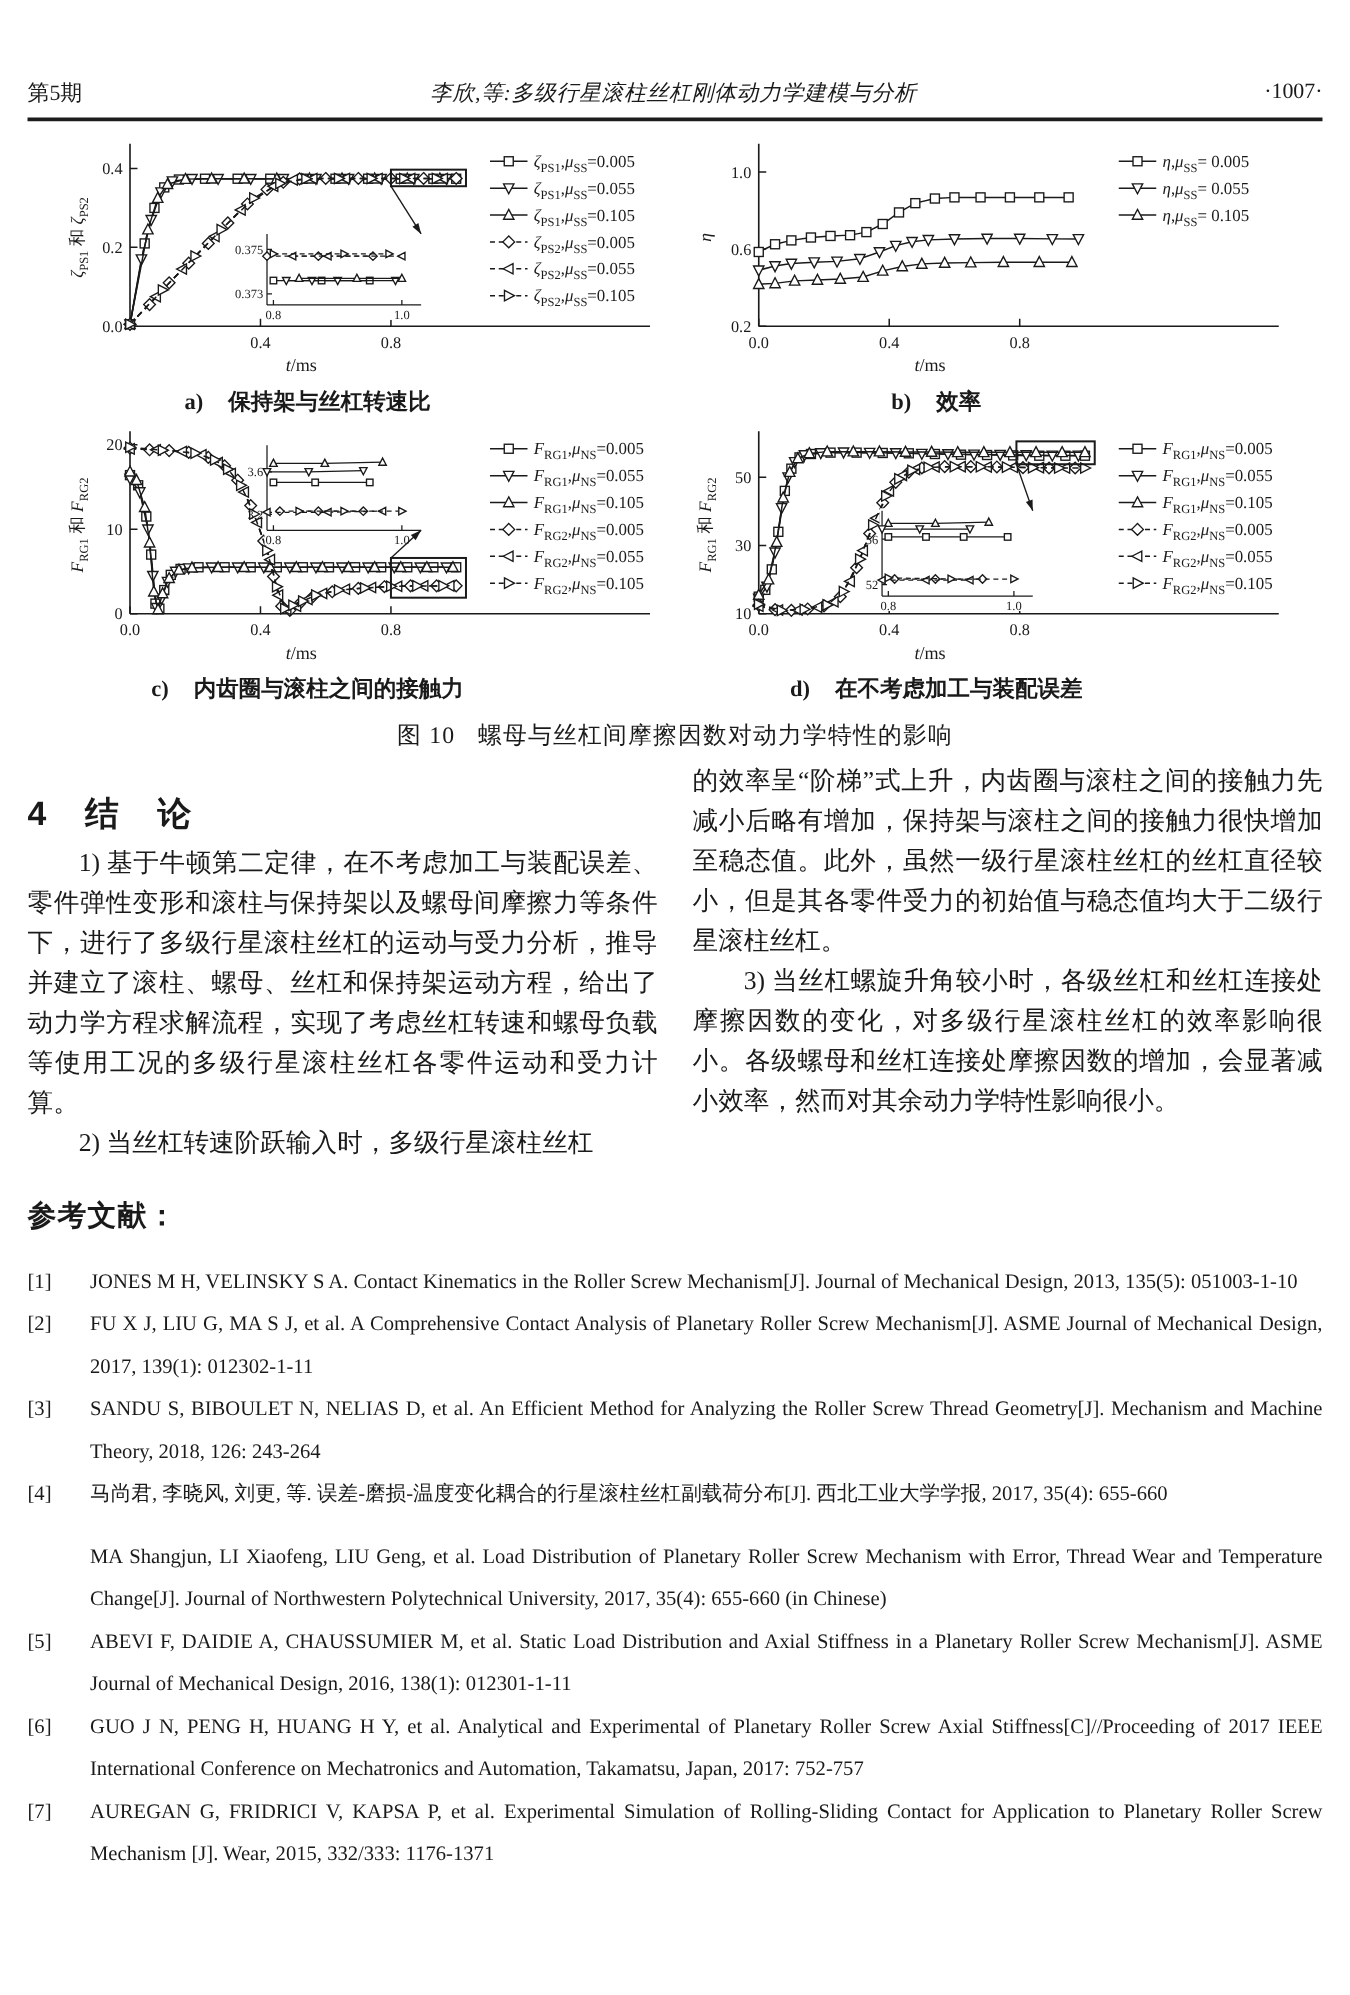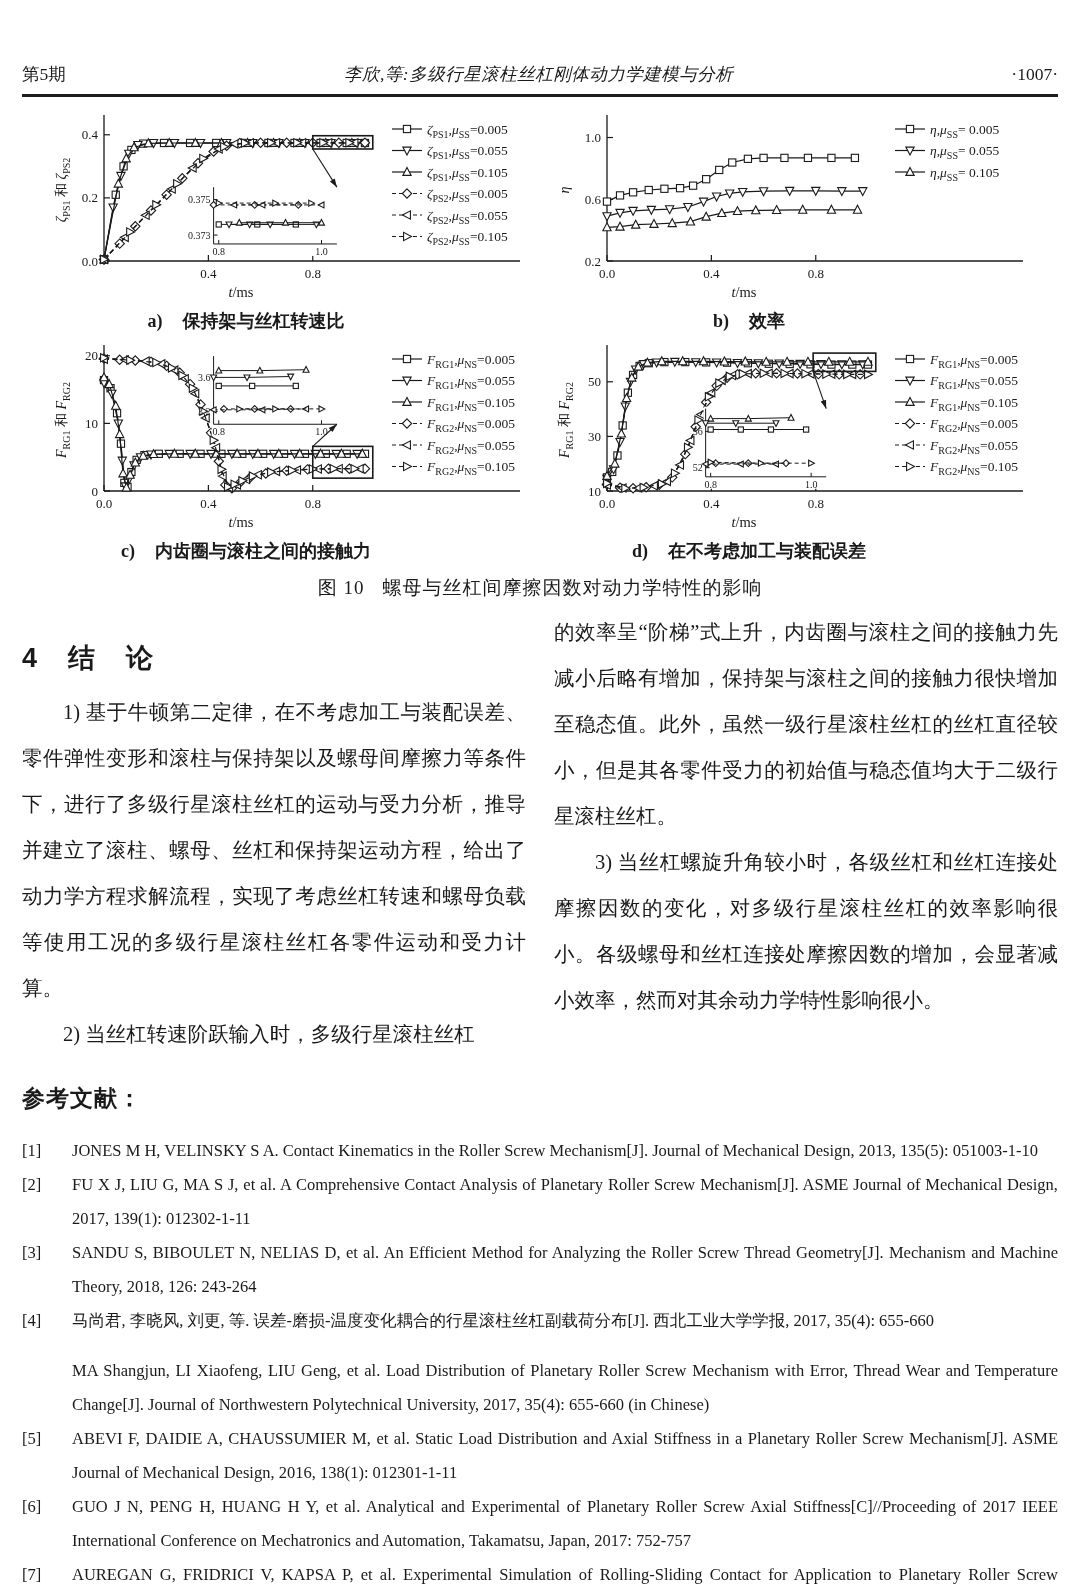--- a/index.html
+++ b/index.html
@@ -1,36 +1,36 @@
 <!DOCTYPE html>
 <html><head>
 <meta charset="utf-8">
 <style>
   * { margin:0; padding:0; box-sizing:border-box; }
   html,body { width:1080px; height:1596px; background:#ffffff; color:#1a1a1a;
     font-family:"Liberation Serif","DejaVu Serif",serif; overflow:hidden; }
   .page { width:1080px; height:1596px; padding:0 22px; position:relative; }
 
   
-  .hdr { margin-top:62px; display:flex; align-items:center; justify-content:space-between;
+  .hdr { margin-top:62px; display:flex; align-items:flex-start; justify-content:space-between;
      padding-bottom:8px; border-bottom:3px solid #1c1c1c; font-size:17.5px; }
   .hdr .c { letter-spacing:0.5px;font-style:italic; }
 
   
   .figure-block { margin-top:14px; padding:0 30px; }
   .charts-grid { display:grid; grid-template-columns:1fr 1fr; column-gap:30px; row-gap:8px; }
   .chart-cell svg { display:block; }
   .chart-caption { width:360px; margin-left:14px; text-align:center; font-size:18px; margin-top:2px;font-weight:bold; }
   .chart-caption .letter { margin-right:20px; }
   .fig-caption { text-align:center; font-size:19px; margin-top:12px; letter-spacing:1px; }
   .fig-caption .fig-no { margin-right:18px; }
 
   
   .two-col { margin-top:8px; display:flex; gap:28px; }
-  .col { width:504px; font-size:20.5px; line-height:46px; text-align:justify; }
+  .col { width:504px; font-size:20.5px; line-height:32px; text-align:justify; }
   .col h2 { font-family:"Liberation Sans","DejaVu Sans",sans-serif; font-size:27px; font-weight:bold;
     margin-top:26px; margin-bottom:8px; letter-spacing:2px; }
   .col p.indent { text-indent:2em; }
 
   
   .refs { margin-top:26px; }
   .refs h3 { font-family:"Liberation Sans","DejaVu Sans",sans-serif; font-size:23px; font-weight:bold;
     margin-bottom:20px; letter-spacing:1px; }
   .ref { display:flex; font-size:16.5px; line-height:34px; }
   .ref .num { width:50px; flex:0 0 50px; }
@@ -749,19 +749,19 @@
         </div>
         <div class="ref">
           <span class="num">[6]</span>
           <div class="body">
             <div>GUO J N, PENG H, HUANG H Y, et al. Analytical and Experimental of Planetary Roller Screw Axial Stiffness[C]//Proceeding of 2017 IEEE International Conference on Mechatronics and Automation, Takamatsu, Japan, 2017: 752-757</div>
           </div>
         </div>
         <div class="ref">
           <span class="num">[7]</span>
           <div class="body">
-            <div>AUREGAN G, FRIDRICI V, KAPSA P, et al. Experimental Simulation of Rolling-Sliding Contact for Application to Planetary Roller Screw Mechanism [J]. Wear, 2015, 332/333: 1176-1184</div>
+            <div>AUREGAN G, FRIDRICI V, KAPSA P, et al. Experimental Simulation of Rolling-Sliding Contact for Application to Planetary Roller Screw Mechanism [J]. Wear, 2015, 332/333: 1176-1371</div>
           </div>
         </div>
       </div>
   </section>
 
 </div>
 
 </body></html>

